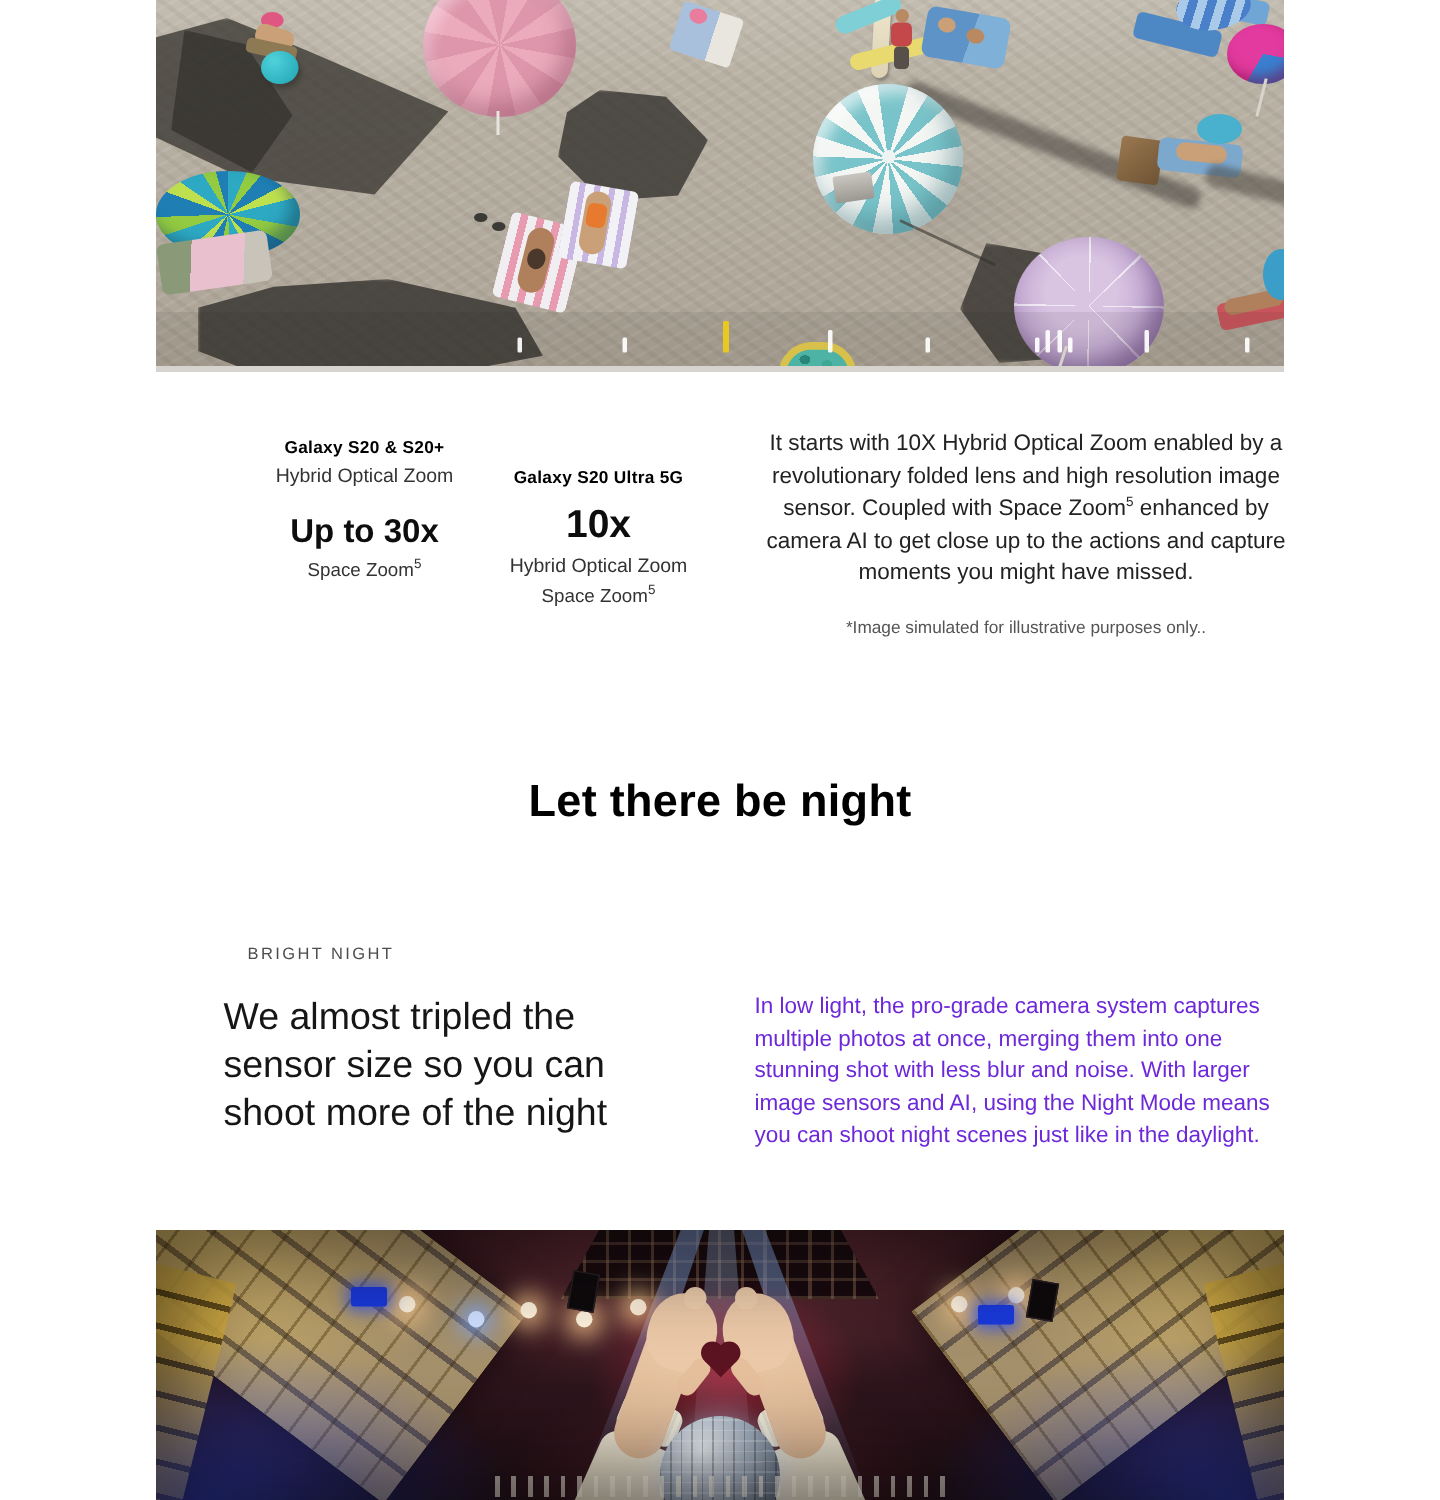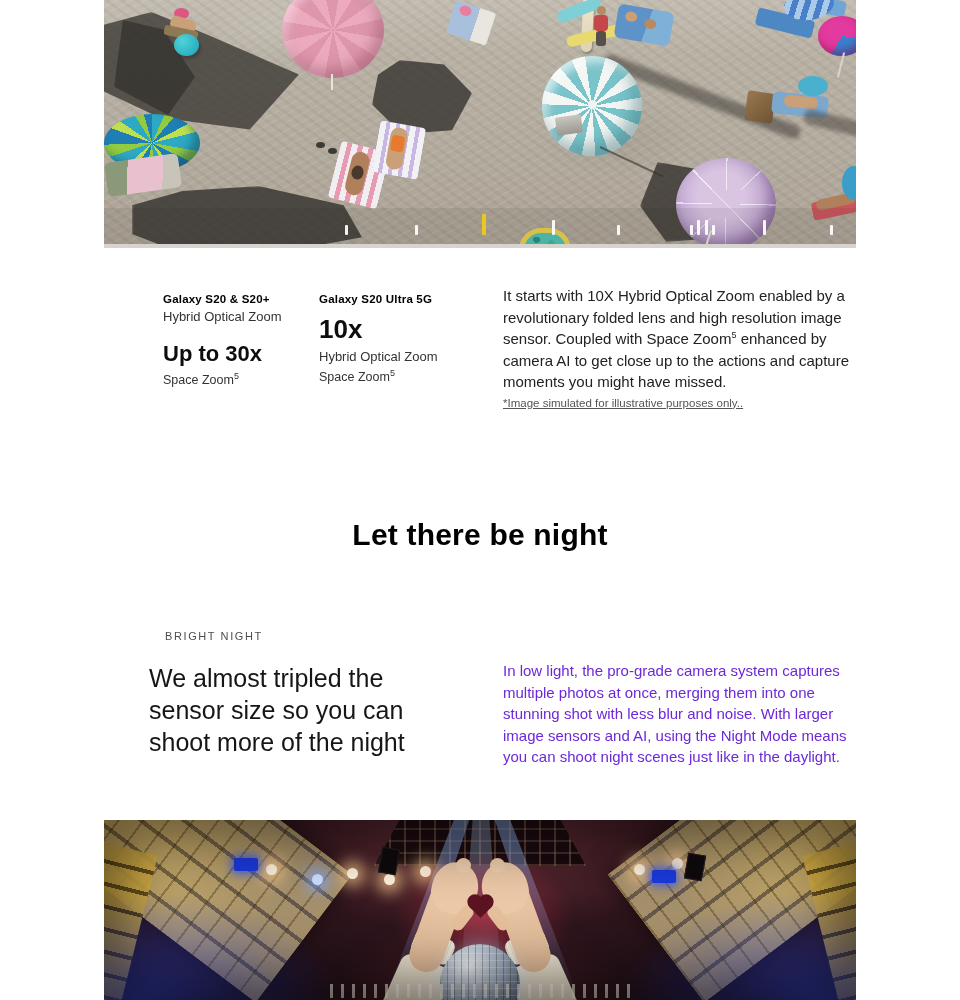--- a/index.html
+++ b/index.html
@@ -97,32 +97,32 @@
   .umb-teal-br { left:738px; top:166px; width:24px; height:34px; border-radius:50%; background:#3a9ec8; }
   .ruler-band { left:0; top:208px; width:752px; height:38px; background:rgba(30,28,26,.08); }
   .ruler { left:0; bottom:13px; width:752px; height:30px; }
   .ruler .tick { position:absolute; bottom:0; width:3px; background:rgba(255,255,255,.93); border-radius:1px; }
   .ruler .tick.s { height:10px; }
   .ruler .tick.t { height:15px; }
   .ruler .tick.y { height:21px; width:4px; }
   .bch-bottomline { left:0; top:244px; width:752px; height:4px; background:#d7d4cf; }
 
   
-  .specs { position:absolute; left:104px; top:288px; width:752px; height:150px; }
+  .specs { position:absolute; left:104px; top:288px; width:752px; height:150px;text-align:center; }
   .spec-col { position:absolute; top:0; width:160px; }
-  .spec-col.c1 { left:59px; } .spec-col.c2 { left:215px; }
+  .spec-col.c1 { left:59px; } .spec-col.c2 { left:215px;margin-top:20px; }
   .spec-model { padding-top:5px; font-size:11.5px; font-weight:bold; color:#000; letter-spacing:.2px; }
   .spec-value1 { margin-top:9px; font-size:26px; font-weight:bold; color:#0d0d0d; }
   .spec-label { margin-top:4px; font-size:13px; color:#333; }
   .spec-value2 { margin-top:17px; font-size:22px; font-weight:bold; color:#0d0d0d; }
   .spec-label2 { margin-top:6px; font-size:12.5px; color:#333; }
   .spec-label2 sup, .spec-desc sup { font-size:9px; }
   .spec-desc { position:absolute; left:399px; top:-3px; width:362px; }
   .spec-desc p { font-size:15px; line-height:21.5px; color:#222; }
-  .spec-desc .footnote { margin-top:0; font-size:11.5px; color:#555;text-decoration:underline; }
+  .spec-desc .footnote { margin-top:16px; font-size:11.5px; color:#555; }
 
   
   .night-title { position:absolute; left:104px; top:518px; width:752px; text-align:center;
     font-size:30px; font-weight:bold; color:#000; letter-spacing:.2px; }
   .night { position:absolute; left:104px; top:630px; width:752px; }
   .night .eyebrow { position:absolute; left:61px; top:0; font-size:11px; color:#4d4d4d; letter-spacing:1.6px; }
   .night .headline { position:absolute; left:45px; top:32px; width:300px; font-size:25px; line-height:32px; font-weight:normal; color:#161616; }
   .night .body { position:absolute; left:399px; top:30px; width:362px; font-size:15px; line-height:21.5px; color:#6d28d9; }
 
   

